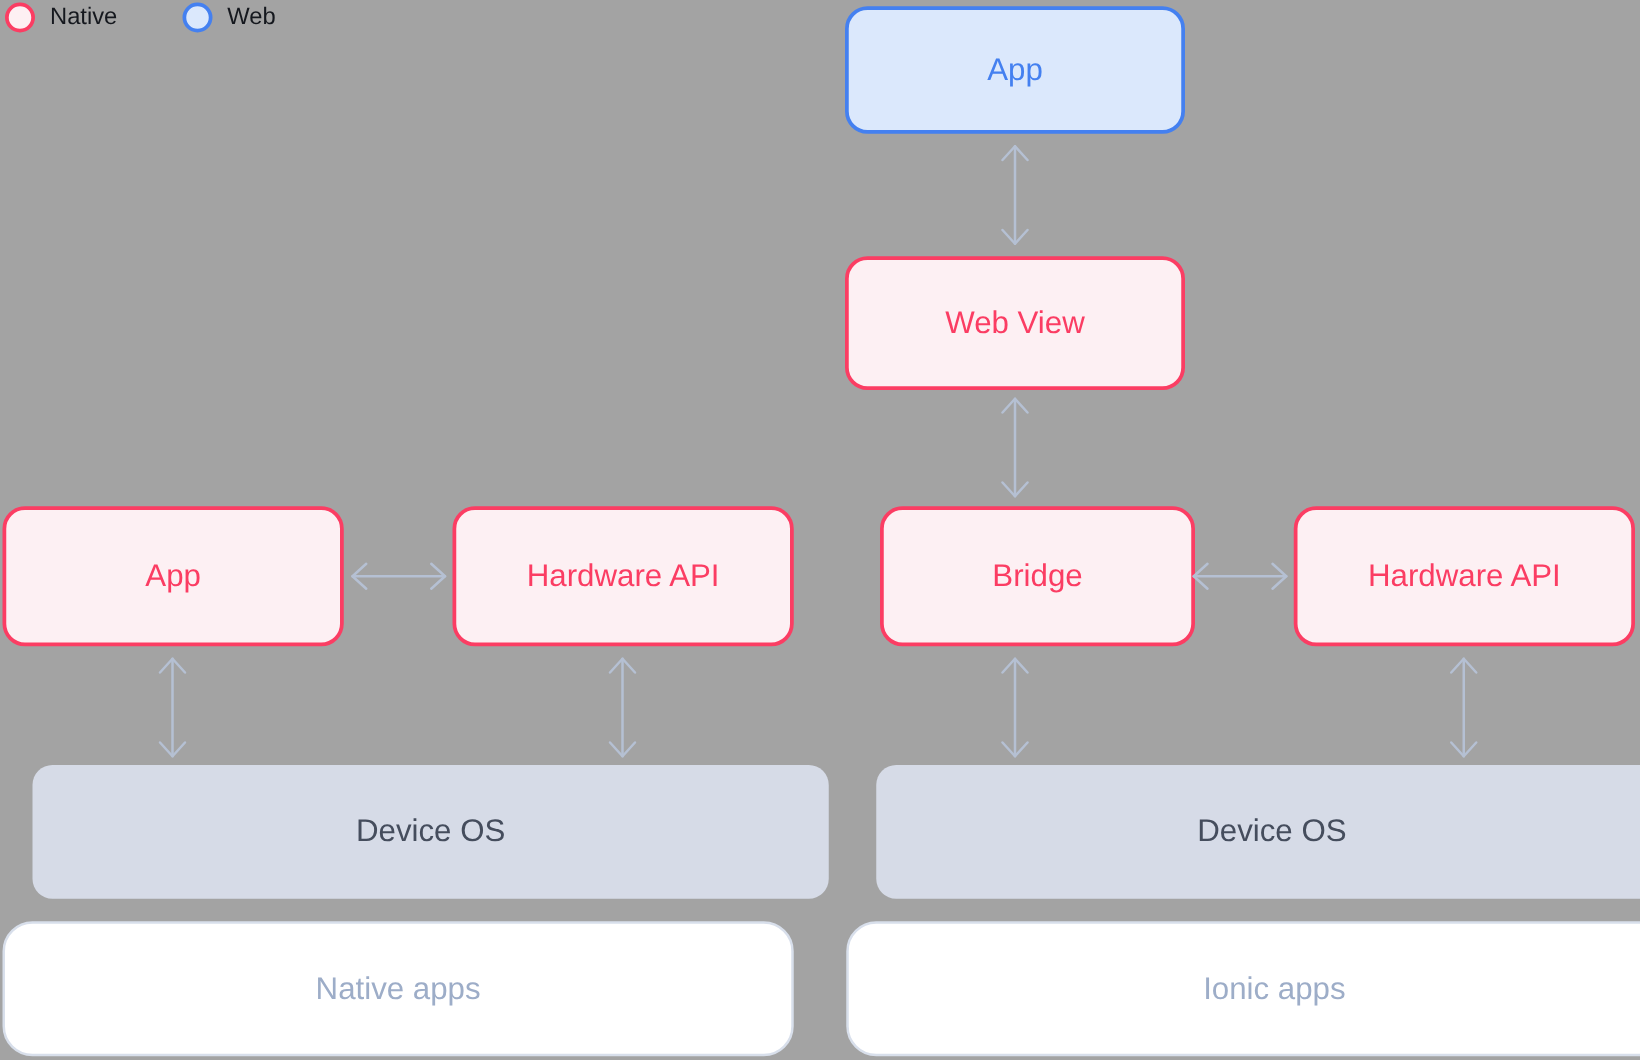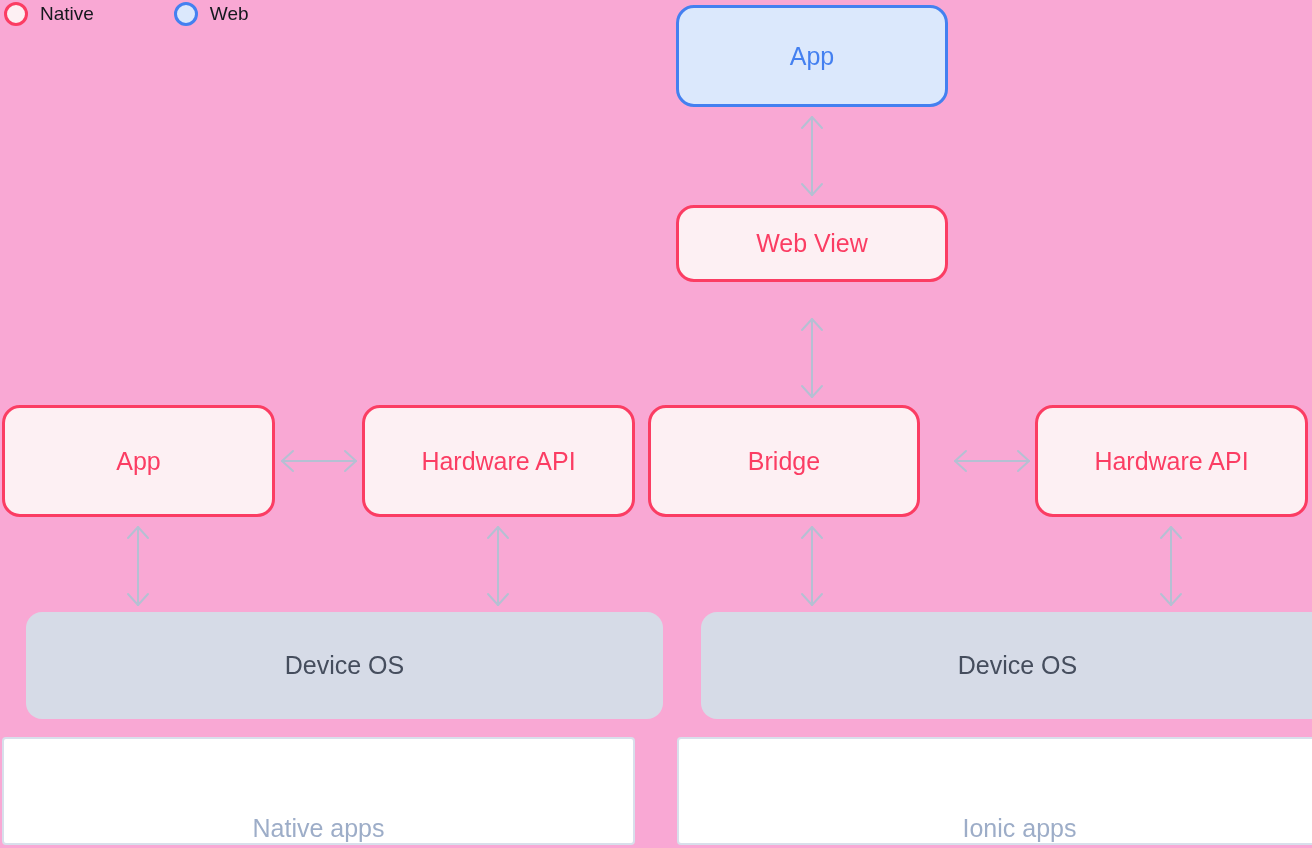--- a/index.html
+++ b/index.html
@@ -14,32 +14,32 @@
     --caption-text: #9dadc8;
     --legend-text: #15181e;
   }
   * { box-sizing: border-box; margin: 0; padding: 0; }
   html, body { background: #ffffff; }
   body { font-family: "Liberation Sans", sans-serif; }
   .canvas {
     position: relative;
     width: 1312px;
     height: 848px;
-    background: #f9a8d4;
+    background: #a3a3a3;
     overflow: hidden;
   }
 
   
   .legend {
     position: absolute; left: 4px; top: 2px;
     display: flex; align-items: center; gap: 0;
     height: 24px;
   }
   .legend-item { display: flex; align-items: center; }
-  .legend-item + .legend-item { margin-left: 80px; }
+  .legend-item + .legend-item { margin-left: 52px; }
   .ring {
     width: 24px; height: 24px; border-radius: 50%;
     flex: 0 0 auto;
   }
   .ring.native { border: 3.5px solid var(--native-stroke); background: var(--native-fill); }
   .ring.web    { border: 3.5px solid var(--web-stroke);    background: var(--web-fill); }
   .legend-label {
     margin-left: 12px;
     font-size: 19px; font-weight: 500; color: var(--legend-text);
     line-height: 24px;
@@ -66,30 +66,29 @@
     background: var(--os-fill);
     border: none;
     color: var(--os-text);
     border-radius: 16px;
     margin-left: 26px;
   }
   .node.caption {
     background: #ffffff;
     border: 2px solid var(--caption-border);
     color: var(--caption-text);
-    border-radius: 4px;
-    align-items: flex-end;
+    border-radius: 24px;
   }
 
   
   .n-app-top        { left: 676px;  top: 5px;   width: 272px; height: 102px; }
-  .n-webview        { left: 676px;  top: 205px; width: 272px; height: 77px; }
+  .n-webview        { left: 676px;  top: 205px; width: 272px; height: 107px; }
   .n-app-left       { left: 2px;    top: 405px; width: 273px; height: 112px; }
   .n-hw-left        { left: 362px;  top: 405px; width: 273px; height: 112px; }
-  .n-bridge         { left: 648px;  top: 405px; width: 272px; height: 112px; justify-content: center; }
+  .n-bridge         { left: 704px;  top: 405px; width: 252px; height: 112px; justify-content: center; }
   .n-hw-right       { left: 1035px; top: 405px; width: 273px; height: 112px; }
   .n-os-left        { left: 0px;    top: 612px; width: 637px; height: 107px; }
   .n-os-right       { left: 675px;  top: 612px; width: 633px; height: 107px; }
   .n-caption-left   { left: 2px;    top: 737px; width: 633px; height: 108px; }
   .n-caption-right  { left: 677px;  top: 737px; width: 685px; height: 108px; }
 
   
   .arrow { position: absolute; color: var(--arrow); }
   .a-app-webview   { left: 798px;  top: 114px; }
   .a-webview-bridge{ left: 798px;  top: 316px; }

